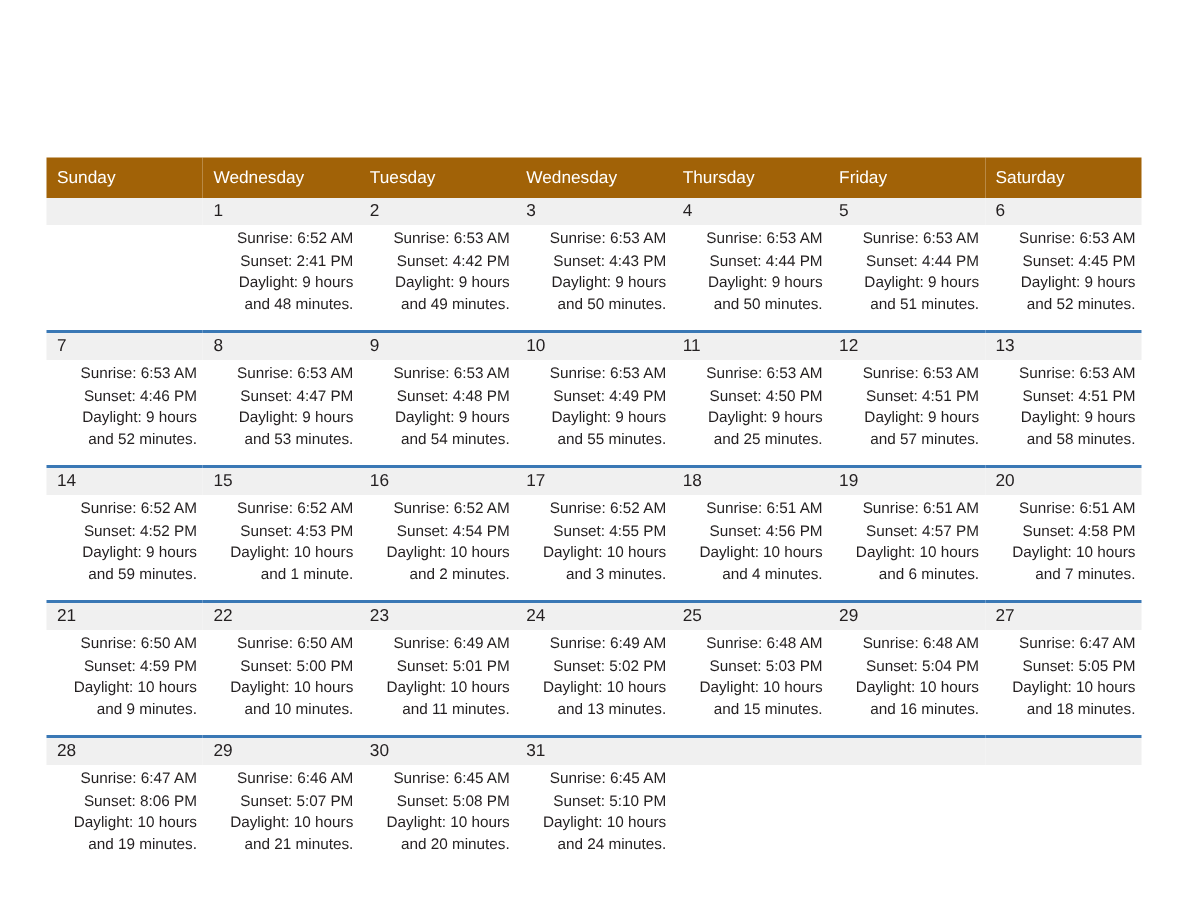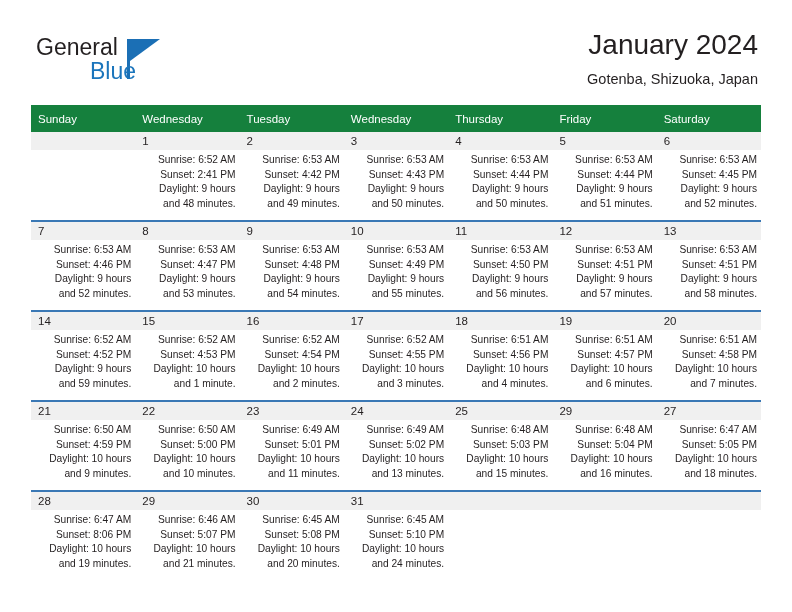--- a/index.html
+++ b/index.html
@@ -96,21 +96,21 @@
   
   .cal {
     position: absolute;
     left: 31px;
     top: 105px;
     width: 730px;
     border-collapse: collapse;
     table-layout: fixed;
   }
   .cal th {
-    background: #15803d;
+    background: #a16207;
     color: #ffffff;
     font-size: 11.5px;
     font-weight: normal;
     text-align: left;
     padding: 4px 0 4px 7px;
     height: 19px;
     font-family: "Liberation Sans", sans-serif;
   }
   .cal td {
     vertical-align: top;
@@ -151,35 +151,20 @@
     color: #231f20;
     white-space: nowrap;
     font-family: "Liberation Sans", sans-serif;
   }
 </style>
 </head>
 <body>
 
 <div class="page">
 
-  <div class="top">
-
-    <div class="brand">
-      <span class="brand-general">General</span>
-      <span class="brand-bar"></span>
-      <span class="brand-tri"></span>
-      <span class="brand-blue">Blue</span>
-    </div>
-
-    <div class="titles">
-      <h1 class="cal-title">January 2024</h1>
-      <p class="cal-subtitle">Gotenba, Shizuoka, Japan</p>
-    </div>
-
-  </div>
 
   <table class="cal">
     <thead>
       <tr>
         <th>Sunday</th>
         <th>Wednesday</th>
         <th>Tuesday</th>
         <th>Wednesday</th>
         <th>Thursday</th>
         <th>Friday</th>
@@ -306,21 +291,21 @@
               </div>
             </div>
           </td>
           <td>
             <div class="cell">
               <span class="daynum">11</span>
               <div class="lines">
                 <div>Sunrise: 6:53 AM</div>
                 <div>Sunset: 4:50 PM</div>
                 <div>Daylight: 9 hours</div>
-                <div>and 56 minutes.</div>
+                <div>and 25 minutes.</div>
               </div>
             </div>
           </td>
           <td>
             <div class="cell">
               <span class="daynum">12</span>
               <div class="lines">
                 <div>Sunrise: 6:53 AM</div>
                 <div>Sunset: 4:51 PM</div>
                 <div>Daylight: 9 hours</div>

